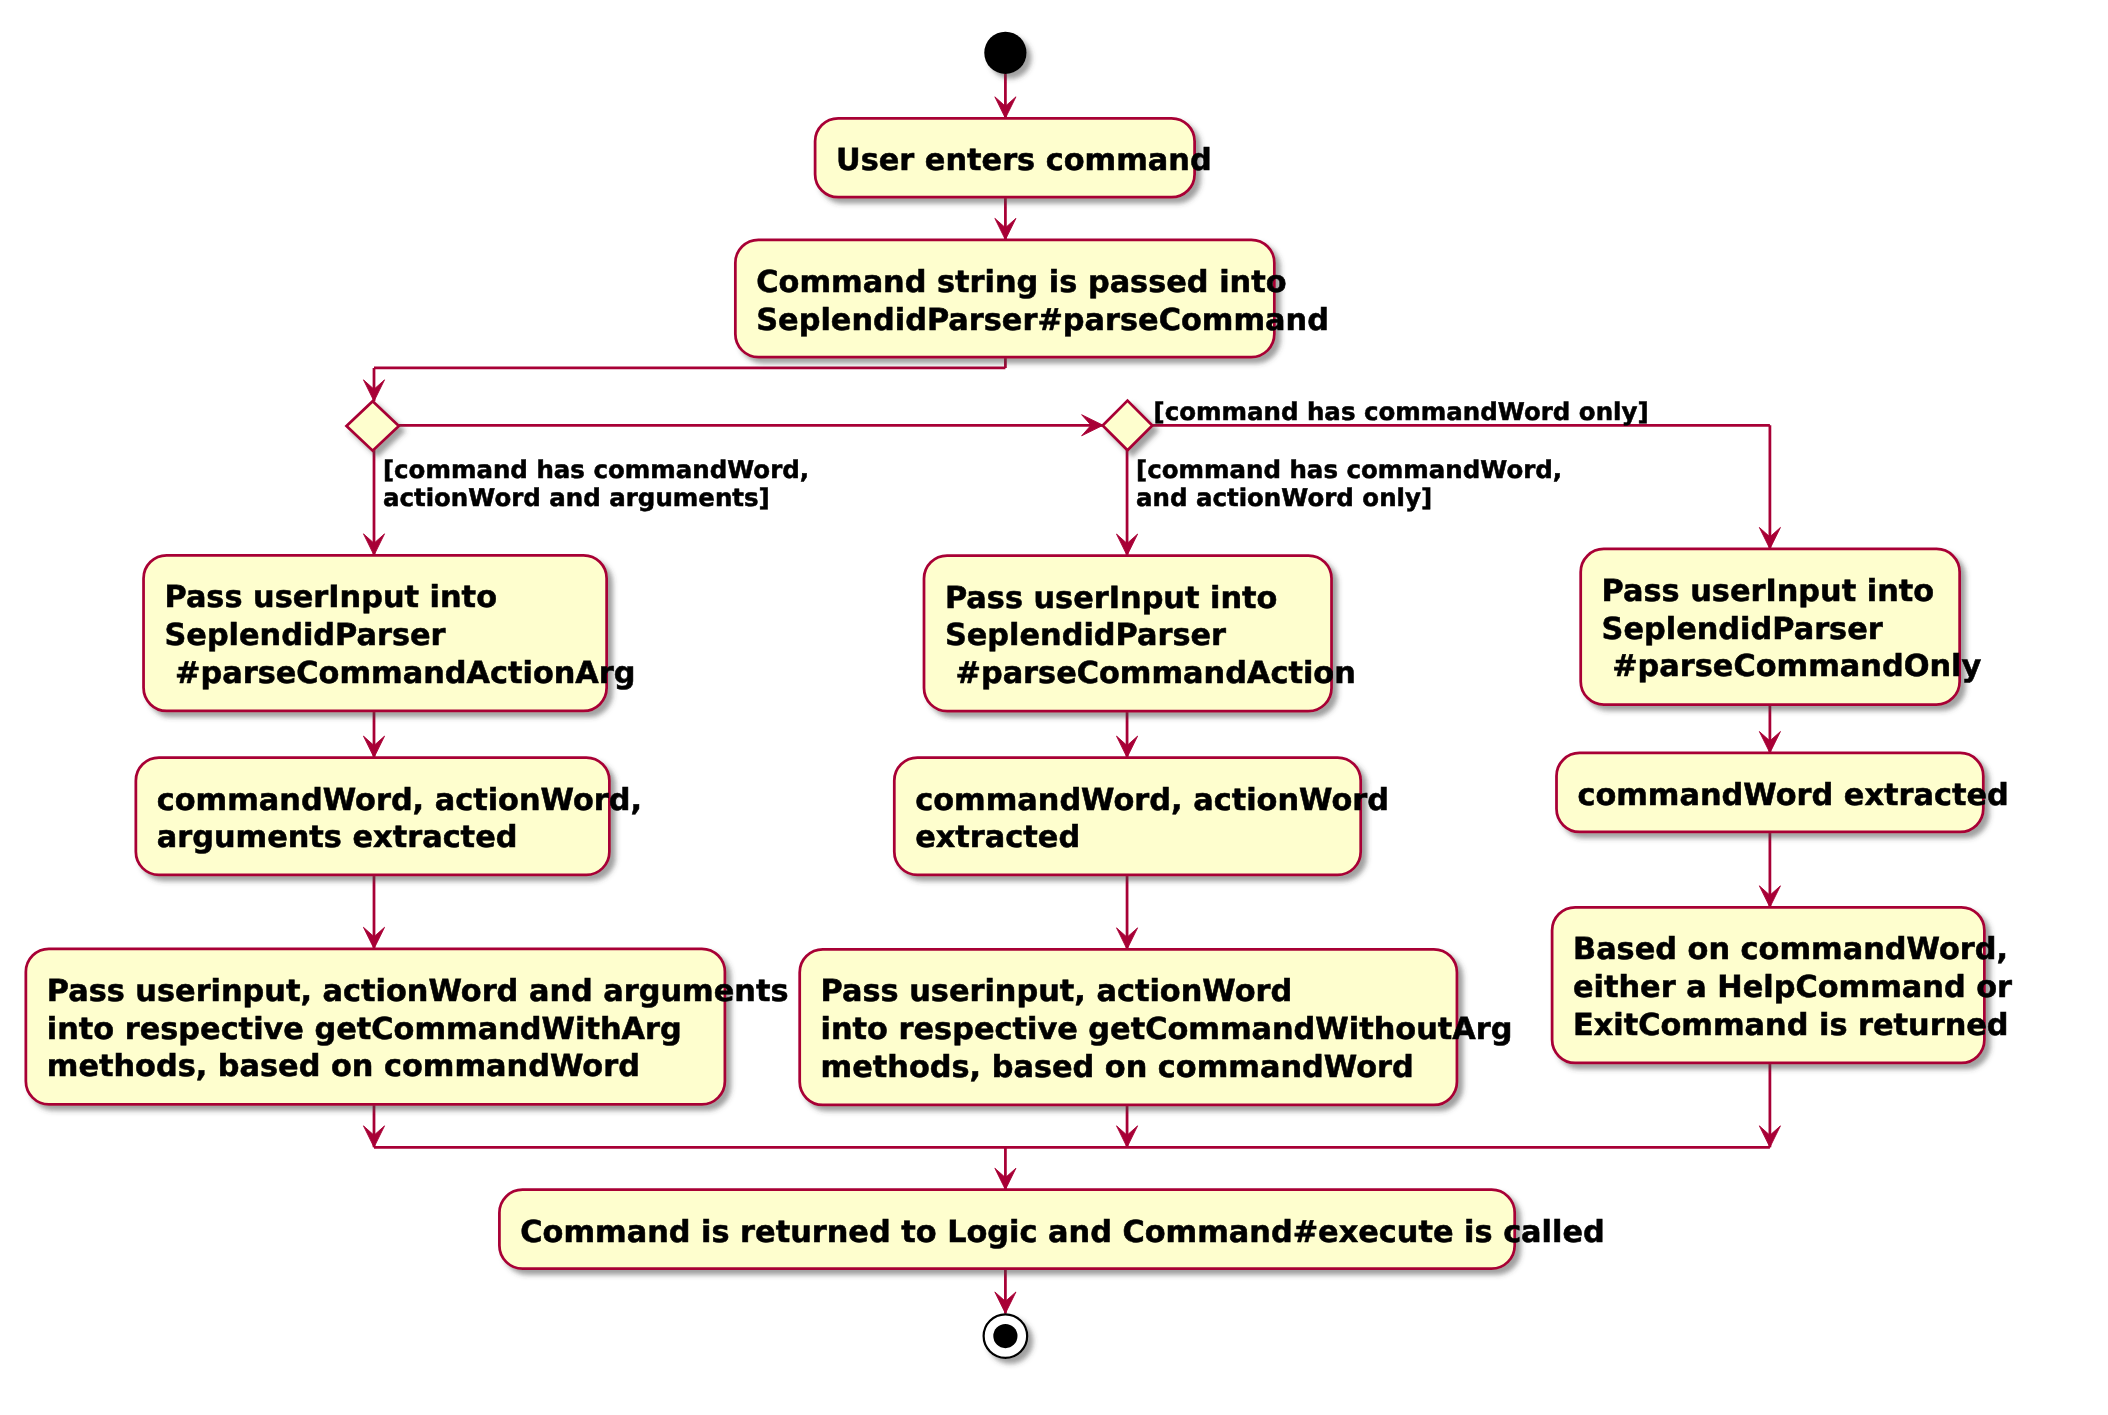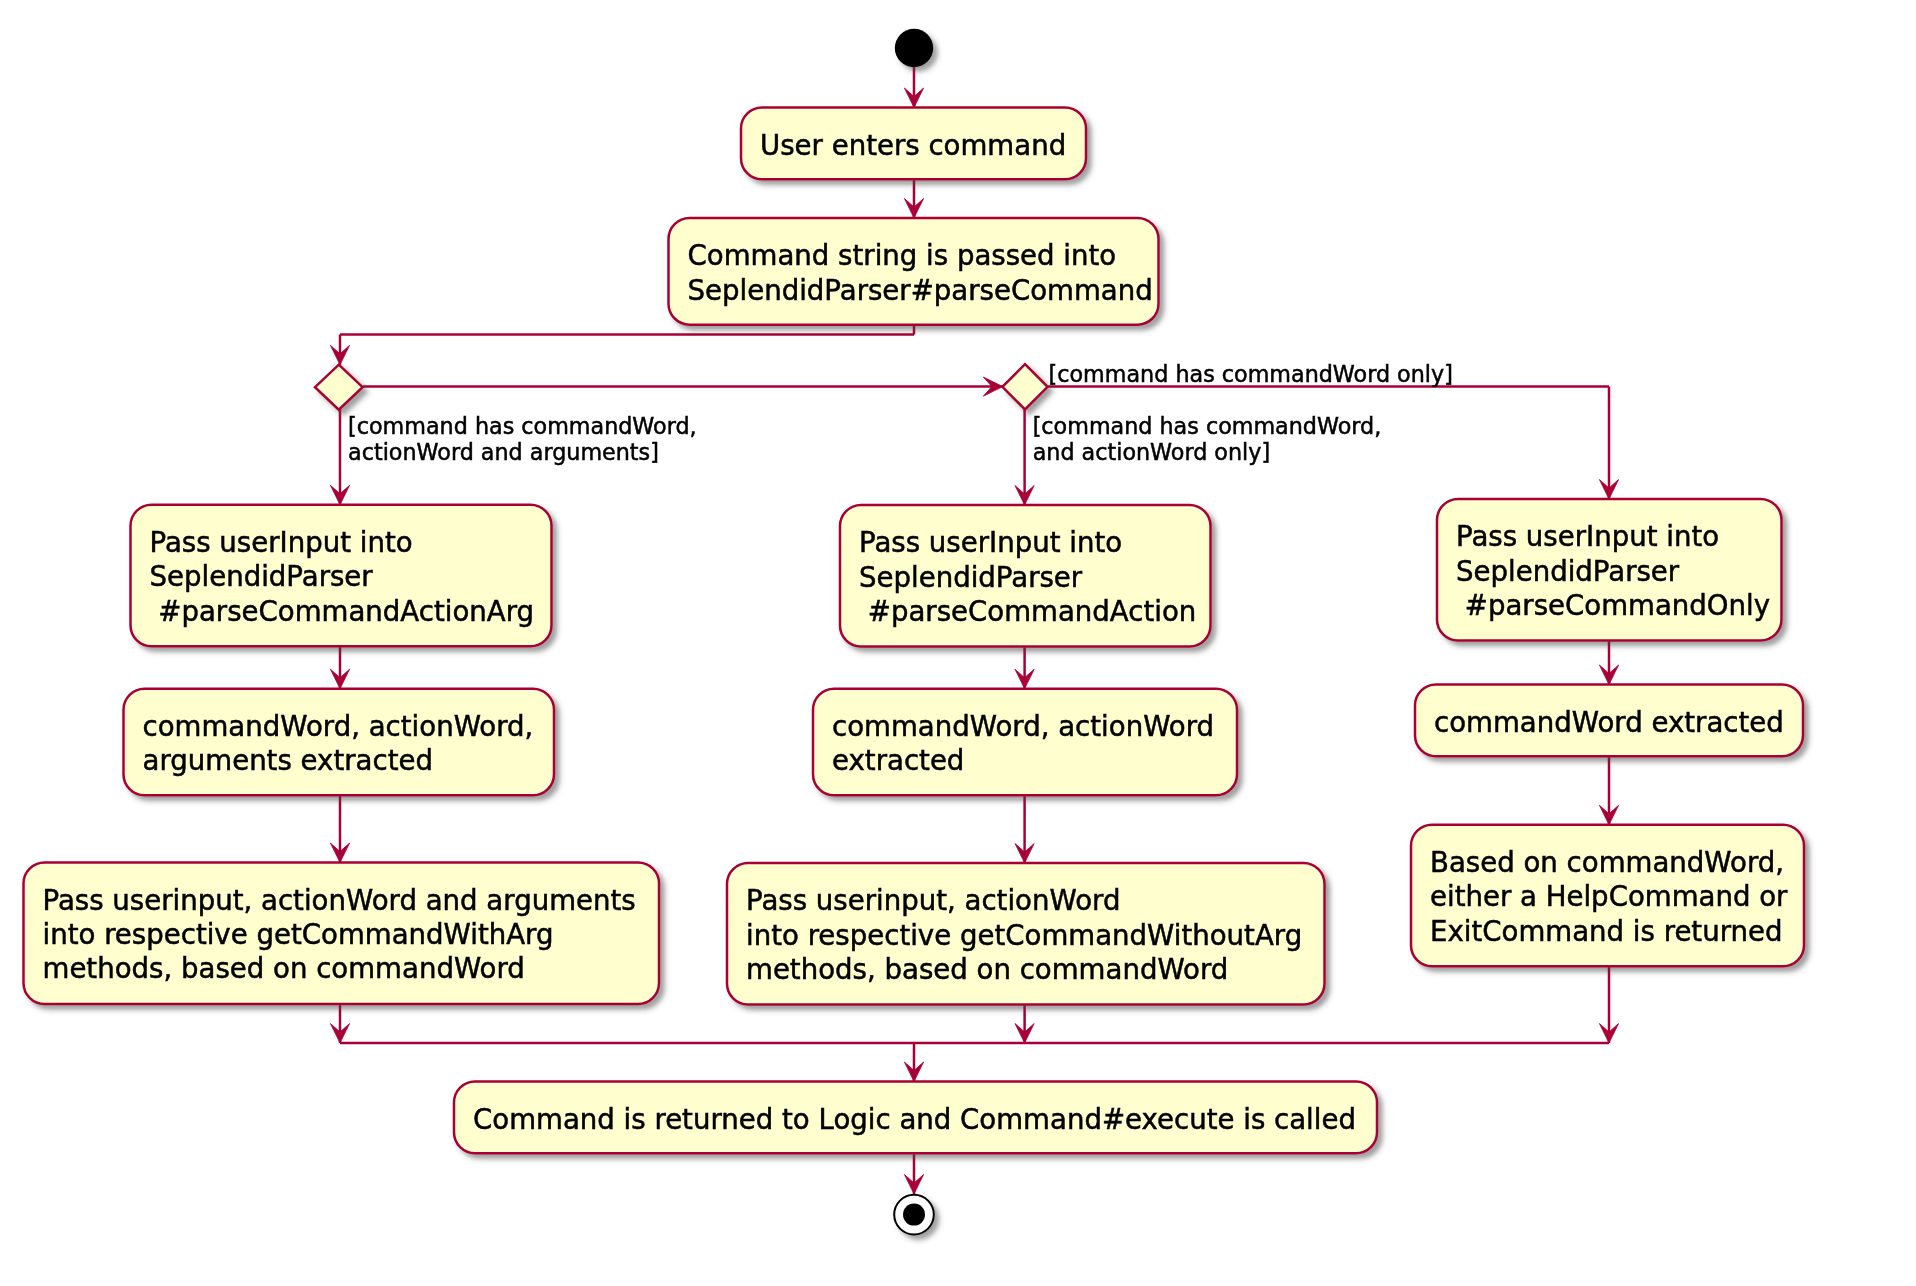--- a/index.html
+++ b/index.html
@@ -1,17 +1,17 @@
 <!DOCTYPE html>
 <html><head>
 <meta charset="utf-8">
 <title>Activity Diagram</title>
 <style>
   html,body{margin:0;padding:0;background:#FFFFFF;}
-  #page{position:relative;width:1916px;height:1286px;background:#FFFFFF;overflow:hidden;}
+  #page{position:relative;width:1916px;height:1286px;background:#FFFFFF;overflow:hidden;font-weight:bold;}
   svg.diagram{position:absolute;left:0;top:0;width:1916px;height:1286px;filter:blur(0.62px);}
   text{font-family:"DejaVu Sans",sans-serif;fill:#000000;stroke:#000000;stroke-width:0.5px;paint-order:stroke fill;}
   .act{font-size:27.6px;}
   .lbl{font-size:22.25px;}
 </style>
 </head>
 <body>
 
 <div id="page">
   <svg class="diagram" viewBox="0 0 1916 1286">

